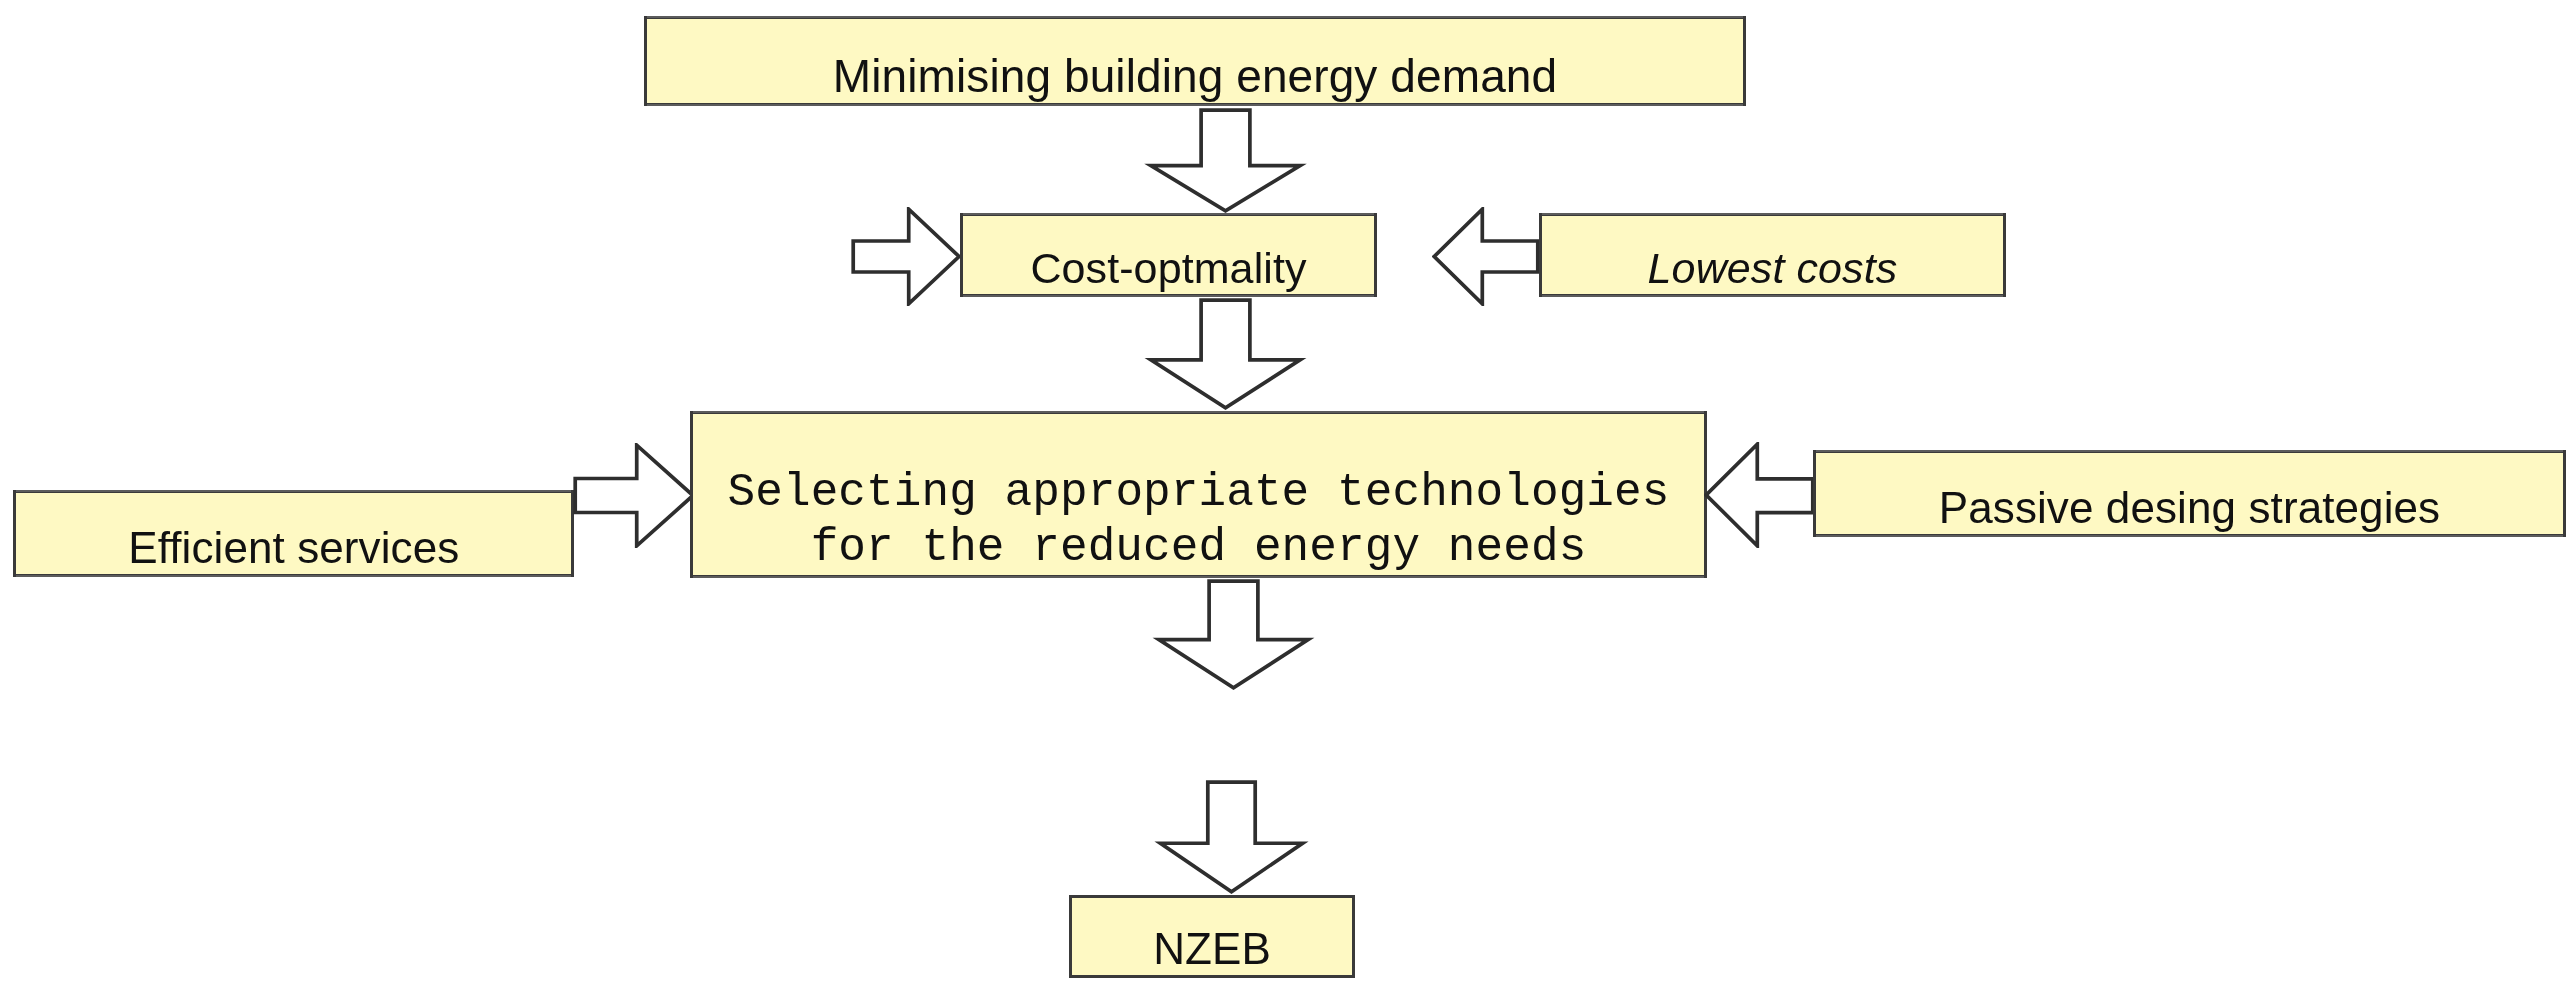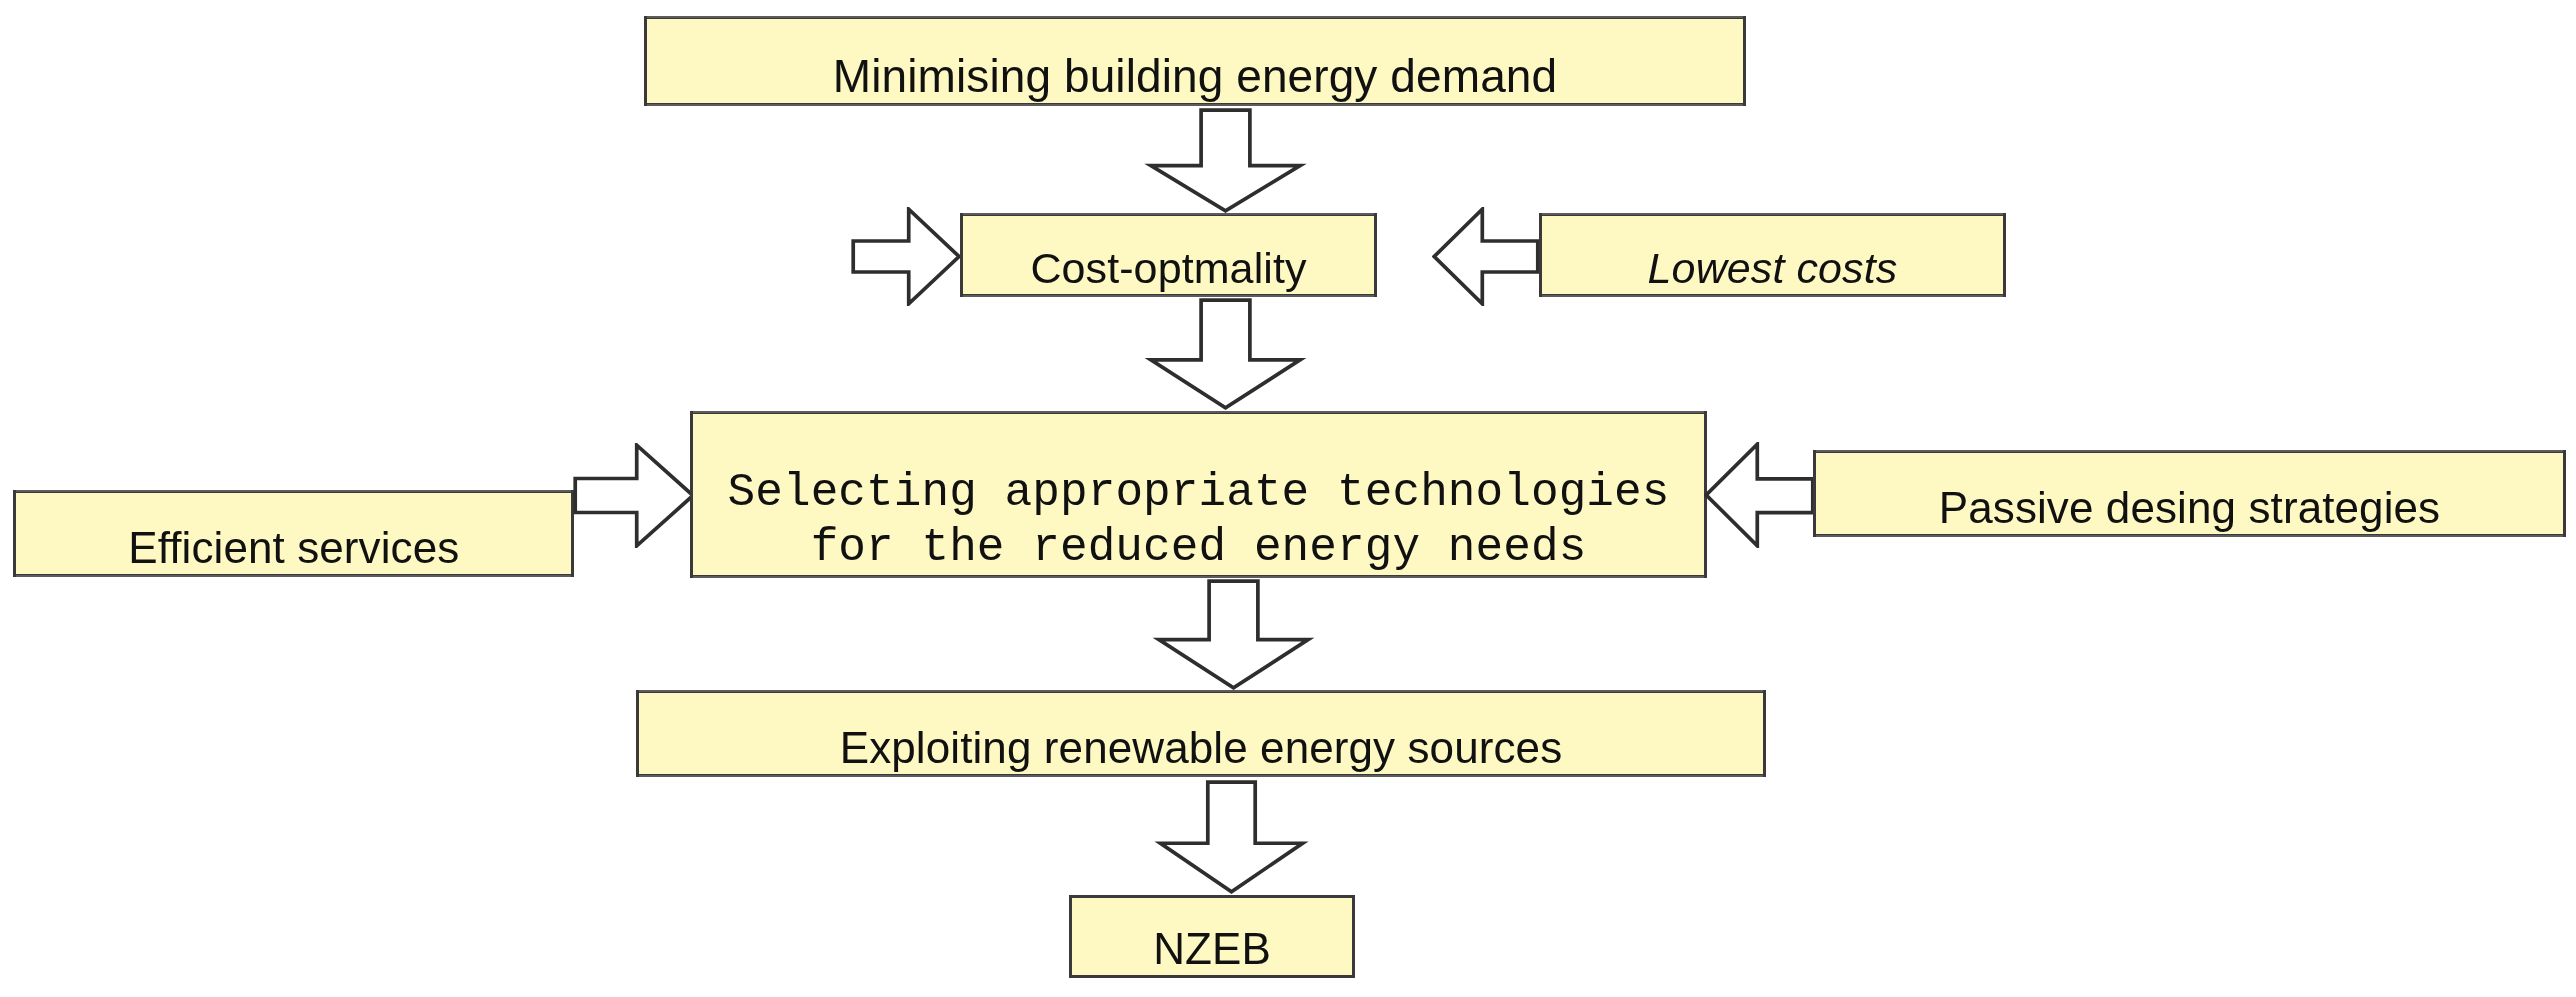--- a/index.html
+++ b/index.html
@@ -198,23 +198,20 @@
   <div class="node" id="node-passive-design">
     <span class="label">Passive desing strategies</span>
   </div>
 
   <div class="arrow" id="arrow-down-3">
     <svg viewBox="0 0 226 150" preserveAspectRatio="none" aria-hidden="true">
       <polygon points="80,3 146,3 146,82 214,82 113,147 12,82 80,82"></polygon>
     </svg>
   </div>
 
-  <div class="node" id="node-exploiting">
-    <span class="label">Exploiting renewable energy sources</span>
-  </div>
 
   <div class="arrow" id="arrow-down-4">
     <svg viewBox="0 0 212 155" preserveAspectRatio="none" aria-hidden="true">
       <polygon points="74,3 138,3 138,86 202,86 106,152 10,86 74,86"></polygon>
     </svg>
   </div>
 
   <div class="node plain" id="node-nzeb">
     <span class="label">NZEB</span>
   </div>

